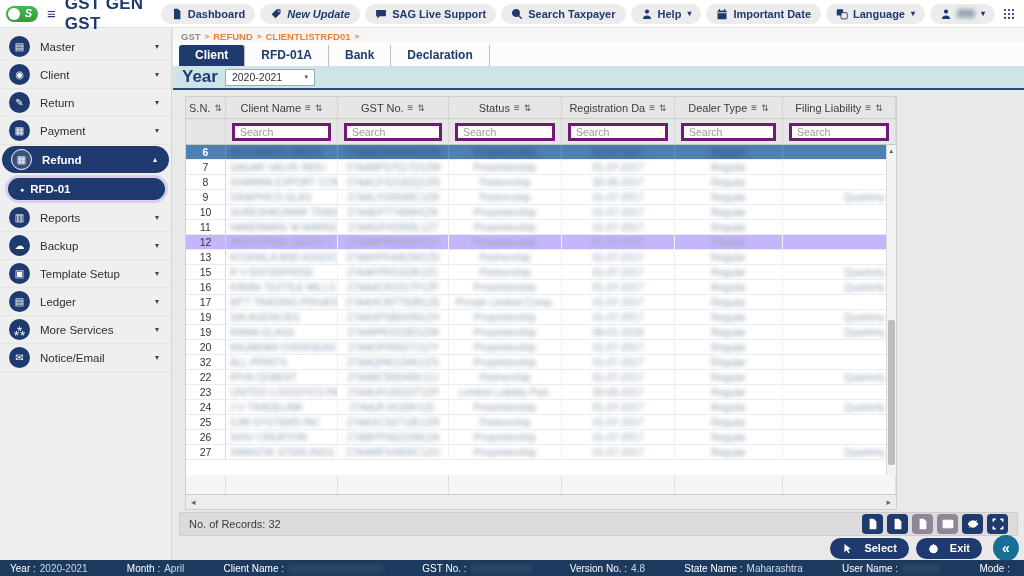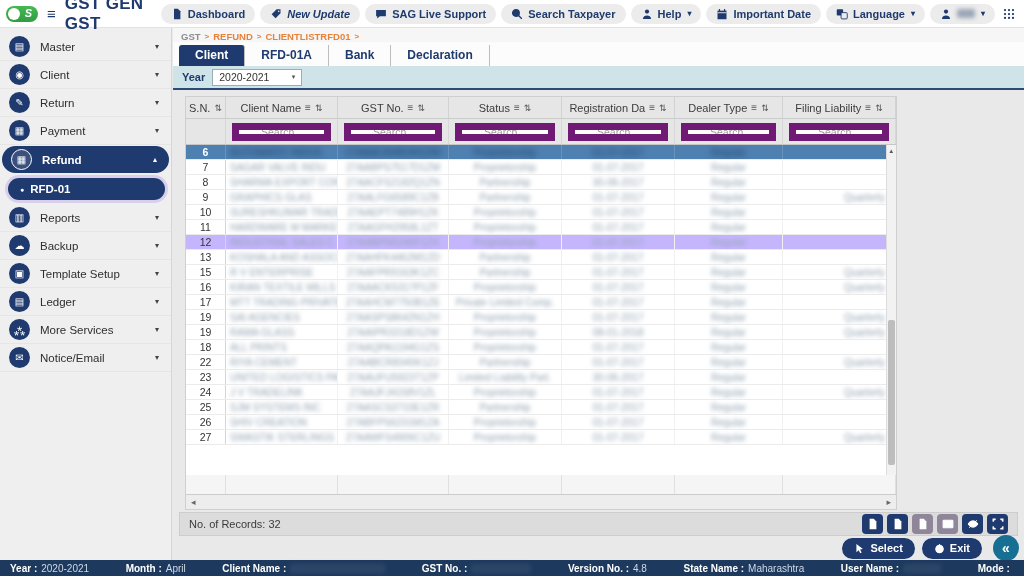--- a/index.html
+++ b/index.html
@@ -54,38 +54,38 @@
   .bc-sep { color:#e8823a; font-size:8px; }
   .bc-item { color:#e8823a; cursor:pointer; }
 
   .tabs { height:24px; background:#fcfcfc; display:flex; align-items:flex-end; padding:0 6px; }
   .tab { padding:4px 16px 5px; font-size:12px; font-weight:bold; color:#1f3a6e; border-right:1px solid #bdbdbd;
     cursor:pointer; line-height:1; }
   .tab.active { background:#1f3a6e; color:#fff; border-radius:3px 3px 0 0; }
 
   .year-bar { height:24px; background:#cfe4e9; border-bottom:2px solid #2b4a75; display:flex; align-items:center;
     gap:7px; padding:0 9px; }
-  .year-label { font-size:11px; font-weight:bold; color:#1f3a6e; }
+  .year-label { font-size:17px; font-weight:bold; color:#1f3a6e; }
   .year-select { width:90px; height:17px; background:#fff; border:1px solid #98adb4; display:flex; align-items:center;
     justify-content:space-between; padding:0 6px; font-size:10.5px; color:#333; cursor:pointer; }
   .ysc { font-size:7px; color:#555; }
 
   
   .grid-wrap { margin:6px 12px 0; width:712px; background:#fff; border:1px solid #cfcfcf; }
   .gridcols { display:grid; grid-template-columns:40px 112px 111px 113px 113px 108px 113px 1fr; }
   .grid-header { height:22px; background:#e6e6e6; border-bottom:1px solid #cccccc; }
   .gh-cell { display:flex; align-items:center; justify-content:center; gap:4px; font-size:11px; color:#3c3c3c;
     border-right:1px solid #d2d2d2; overflow:hidden; white-space:nowrap; cursor:pointer; }
   .gh-cell.filler { border-right:none; cursor:default; }
   .gh-cell .mi { font-size:10px; color:#555; }
   .gh-cell .si { font-size:9px; color:#555; }
   .grid-search { height:26px; background:#e6e6e6; border-bottom:1px solid #c6c6c6; }
   .gs-cell { display:flex; align-items:center; justify-content:center; border-right:1px solid #d8d8d8; }
   .gs-cell.filler { border-right:none; }
-  .gs-cell input { width:calc(100% - 12px); height:18px; border:7px solid #701a75; font-size:10.5px; padding:0 22px;
+  .gs-cell input { width:calc(100% - 12px); height:18px; border:3px solid #701a75; font-size:10.5px; padding:0 5px;
     color:#555; background:#fffef8; outline:none; font-family:"Liberation Sans",sans-serif; }
   .gs-cell input::placeholder { color:#9a9a9a; }
 
   .grid-body { display:flex; height:330px; }
   .rows-col { width:826px; background:#fff; overflow:hidden; }
   .row { height:15px; border-bottom:1px solid #ebebeb; cursor:pointer; }
   .row .c { font-size:10px; display:flex; align-items:center; overflow:hidden; white-space:nowrap;
     border-right:1px solid #f1f1f1; padding:0 4px; }
   .row .c.fillc { border-right:none; }
   .c.sn { justify-content:center; color:#333; font-size:10.5px; border-right:1px solid #d5d5d5; }
@@ -115,32 +115,32 @@
     display:flex; align-items:center; justify-content:space-between; padding:0 9px; }
   .records-text { font-size:11px; color:#3a3a3a; }
   .icon-buttons { display:flex; gap:4px; }
   .ib { width:21px; height:20px; border-radius:4px; background:#1f3a6e; color:#fff; border:none;
     display:flex; align-items:center; justify-content:center; cursor:pointer; }
   .ib.muted { background:#8f8699; }
   .ib svg { width:12px; height:12px; }
 
   .action-bar { height:24px; display:flex; align-items:center; justify-content:flex-end; gap:7px; padding:0 5px; }
   .btn { height:21px; border-radius:11px; background:#1f3a6e; color:#fff; font-size:11px; font-weight:bold;
-    display:flex; align-items:center; gap:5px; padding:0 12px; border:none; cursor:pointer;
+    display:flex; align-items:center; gap:11px; padding:0 12px; border:none; cursor:pointer;
     font-family:"Liberation Sans",sans-serif; }
   .btn .bi svg { width:11px; height:11px; }
   .collapse-circle { width:26px; height:26px; border-radius:50%; background:#176f93; color:#fff;
     display:flex; align-items:center; justify-content:center; font-size:14px; font-weight:bold;
     margin-left:4px; cursor:pointer; }
 
   
   .statusbar { position:absolute; bottom:0; left:0; right:0; height:16px; background:#1d3a5e;
     display:flex; align-items:center; justify-content:space-between; padding:0 10px; }
   .sb-item { display:flex; align-items:center; gap:4px; font-size:10px; white-space:nowrap; }
-  .sb-label { color:#fff; font-weight:bold; }
+  .sb-label { color:#fff; font-weight:normal; }
   .sb-value { color:#cfd9e6; }
   .redact { display:inline-block; height:9px; background:#2c4668; filter:blur(2px); border-radius:1px; }
 </style>
 </head>
 <body>
 
 <div class="screen">
 
   <header class="topbar">
     <div class="h-left">
@@ -656,21 +656,41 @@
               </div>
               <div class="c dealer">
                 <span class="blur">Regular</span>
               </div>
               <div class="c filing">
                 <span class="blur">Quarterly</span>
               </div>
               <div class="c fillc"></div>
             </div>
             <div class="row gridcols">
-              <div class="c sn">18</div>
+              <div class="c sn">20</div>
+              <div class="c client">
+                <span class="blur">RAJARAM OVERSEAS</span>
+              </div>
+              <div class="c gst">
+                <span class="blur">27AAOFR6627J1ZY</span>
+              </div>
+              <div class="c status">
+                <span class="blur">Proprietorship</span>
+              </div>
+              <div class="c reg">
+                <span class="blur">01-07-2017</span>
+              </div>
+              <div class="c dealer">
+                <span class="blur">Regular</span>
+              </div>
+              <div class="c filing"></div>
+              <div class="c fillc"></div>
+            </div>
+            <div class="row gridcols">
+              <div class="c sn">32</div>
               <div class="c client">
                 <span class="blur">ALL PRINTS</span>
               </div>
               <div class="c gst">
                 <span class="blur">27AAQPA1194G1ZS</span>
               </div>
               <div class="c status">
                 <span class="blur">Proprietorship</span>
               </div>
               <div class="c reg">

